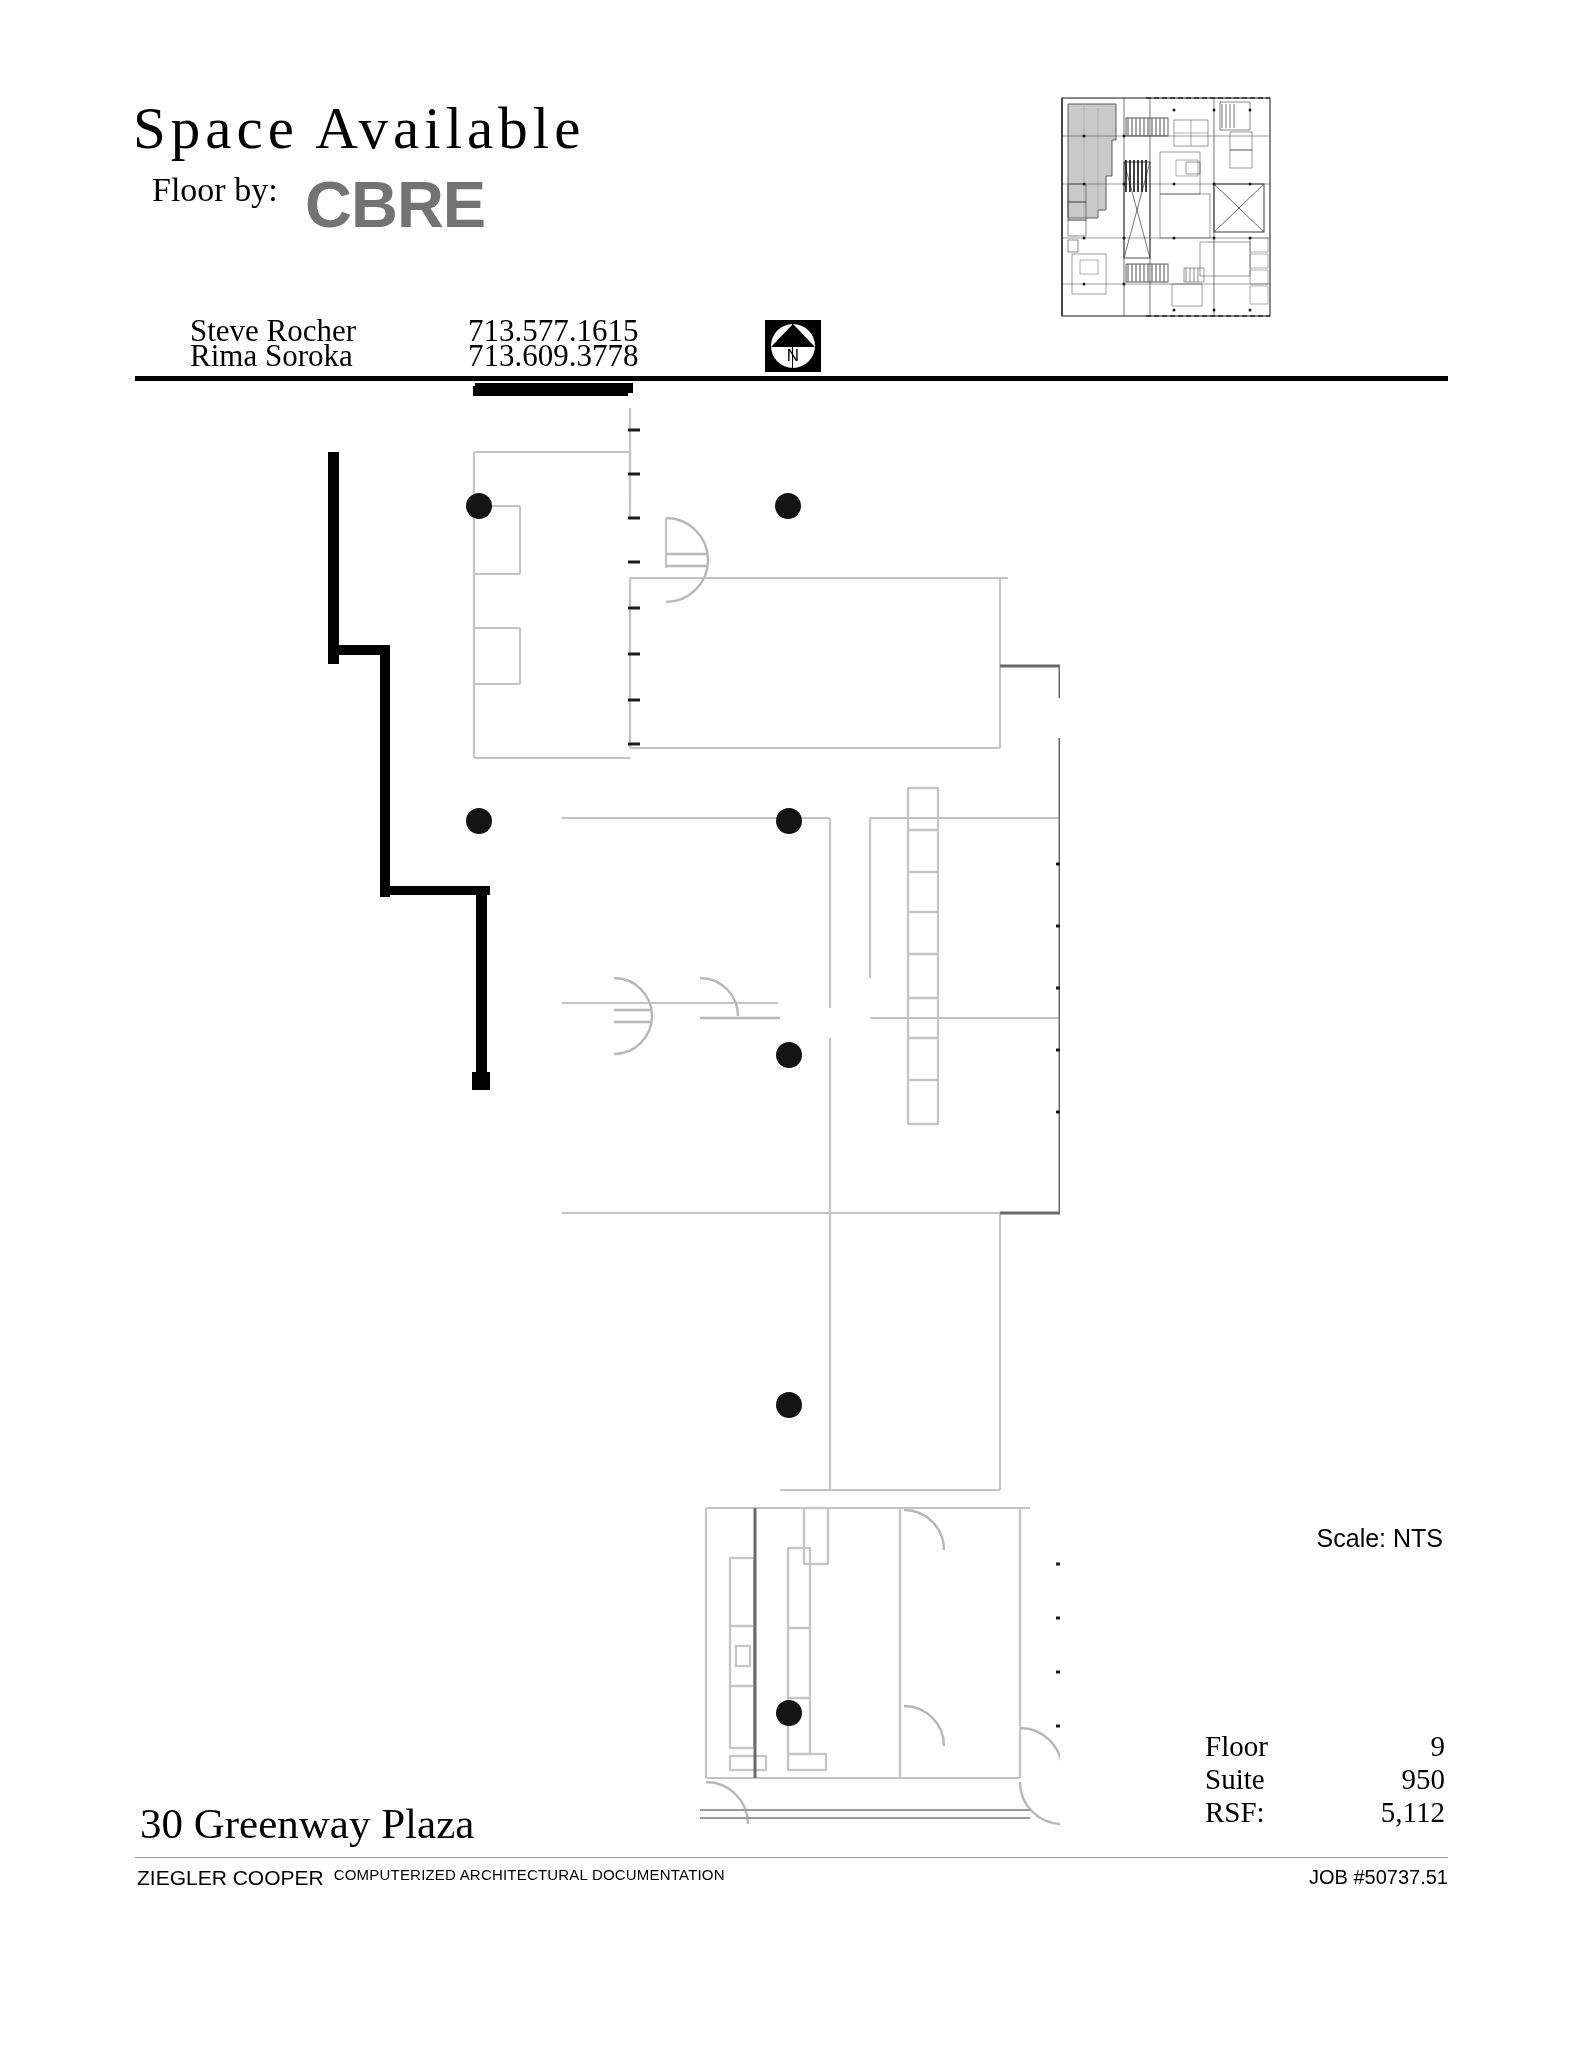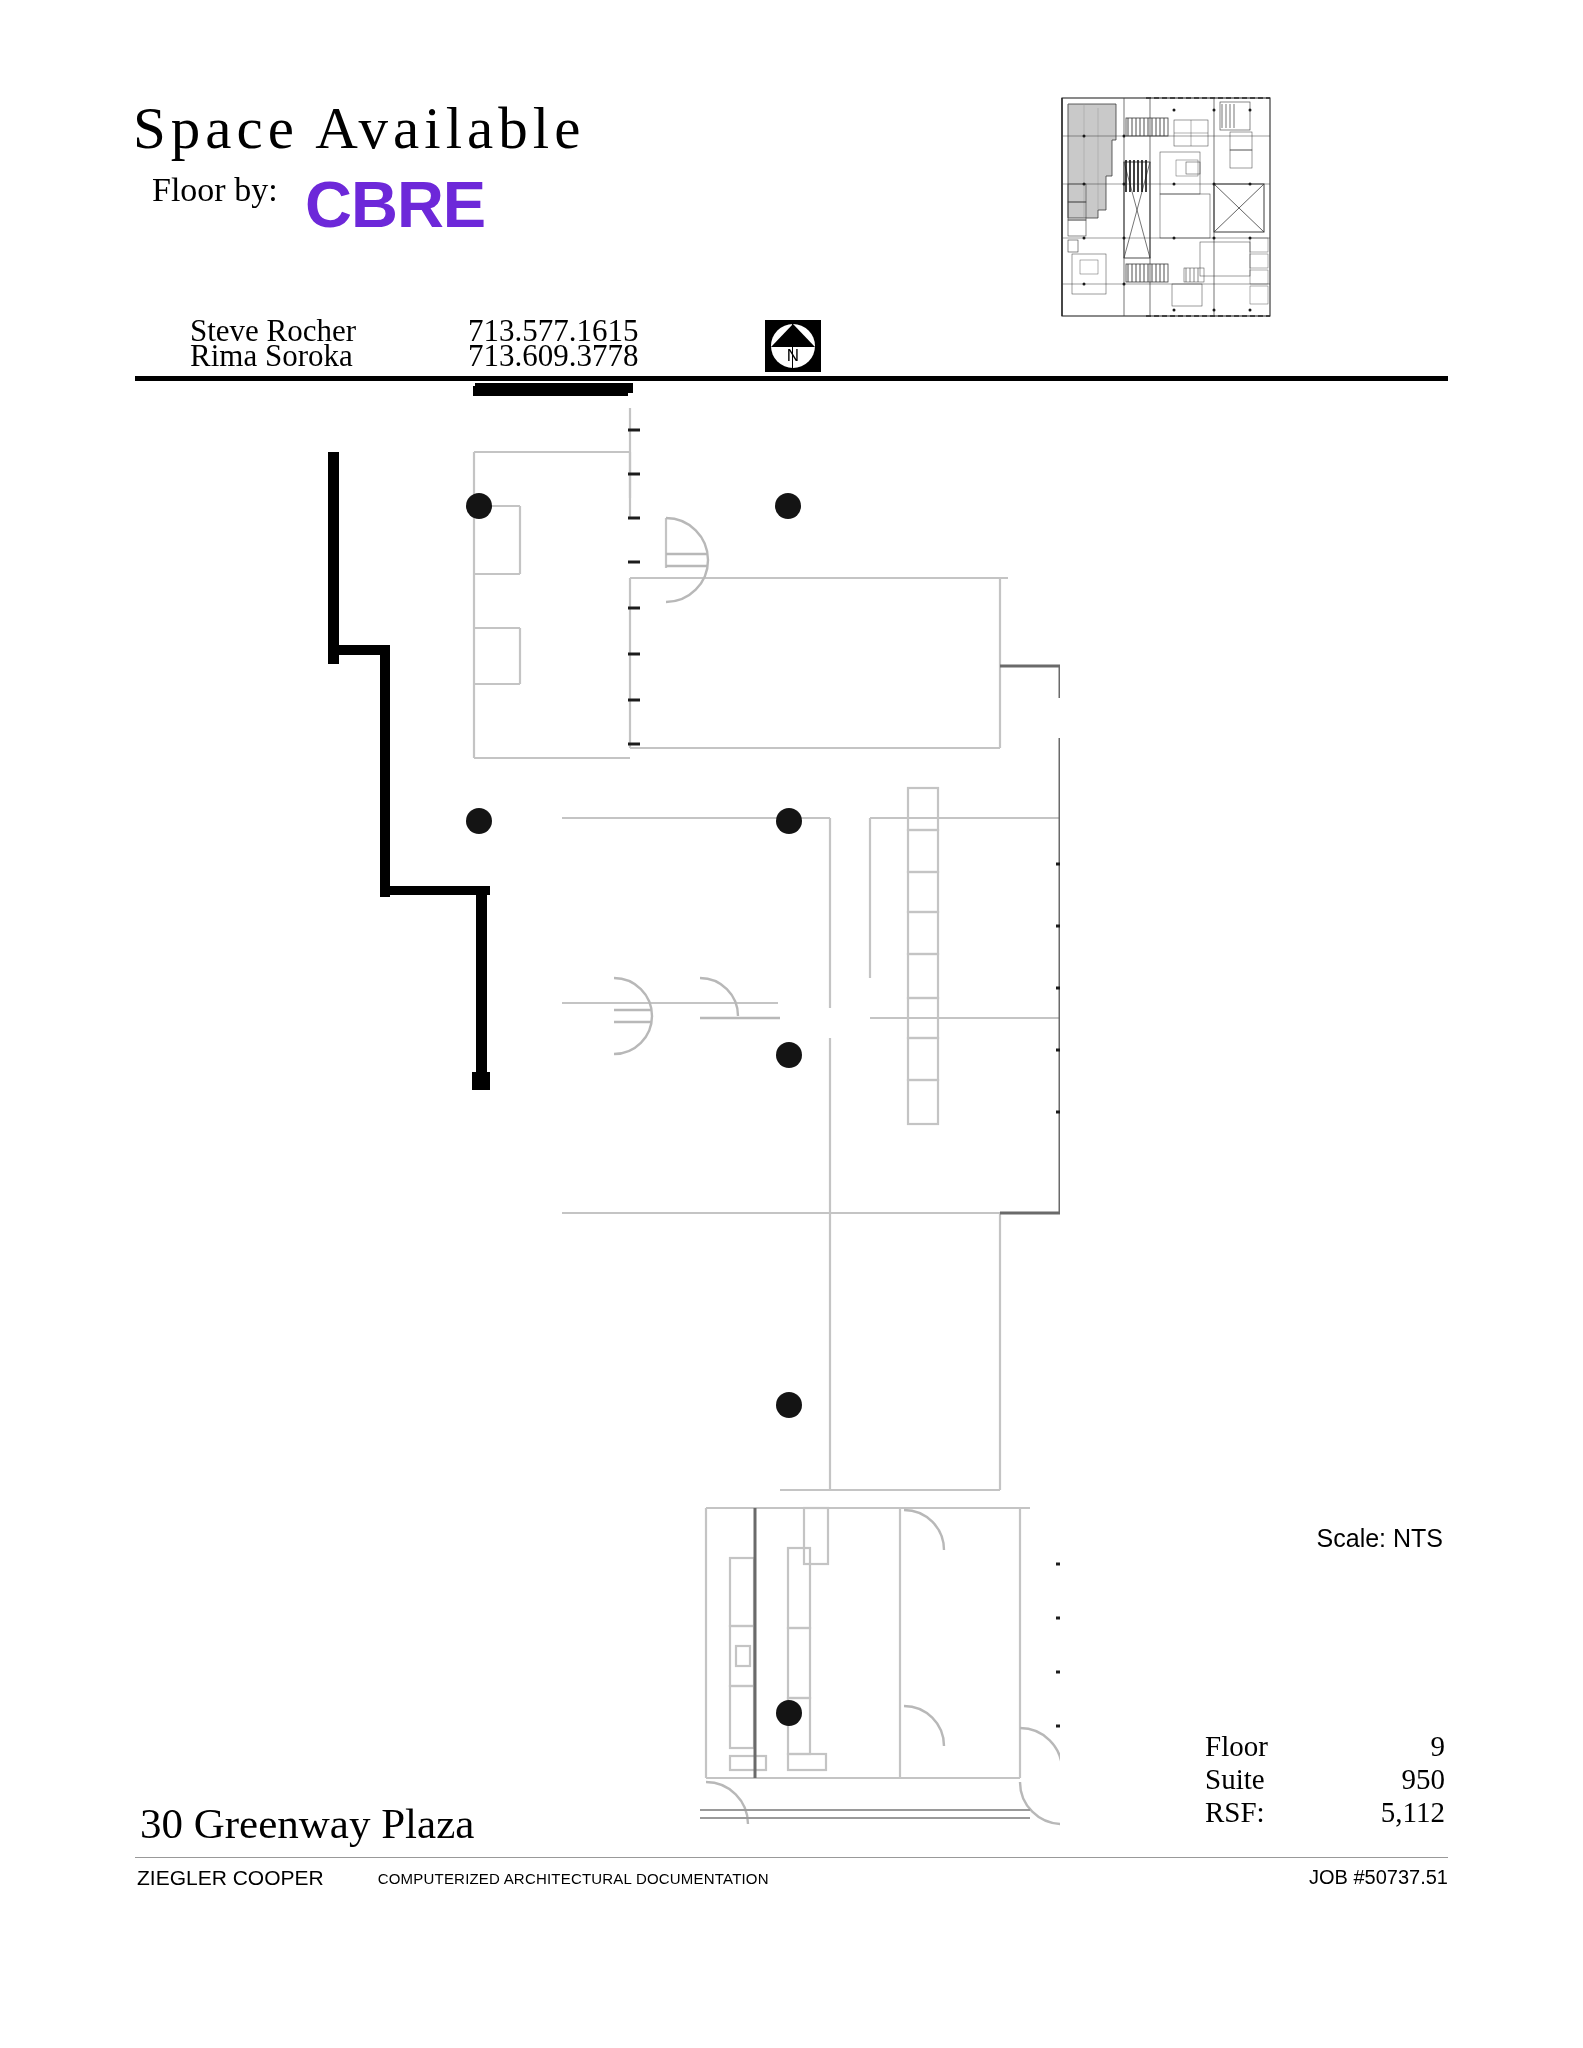--- a/index.html
+++ b/index.html
@@ -49,21 +49,21 @@
   #cbre-logo {
     position: absolute;
     left: 305px;
     top: 172px;
     font-family: "Liberation Sans", sans-serif;
     font-weight: bold;
     font-size: 65px;
     letter-spacing: -1px;
     line-height: 1;
     white-space: nowrap;
-    color: #6d28d9;
+    color: #737373;
   }
 
   
   #contacts {
     position: absolute;
     left: 190px;
     top: 318px;
     font-family: "Liberation Serif", serif;
     font-size: 31px;
     line-height: 25px;
@@ -187,23 +187,22 @@
     top: 1857px;
     width: 1313px;
     height: 1px;
     background: #999;
   }
   #footer-left {
     position: absolute;
     left: 137px;
     top: 1866px;
     display: flex;
-    align-items: center;
-    white-space: nowrap;
-    gap: 44px;
+    align-items: flex-start;
+    white-space: nowrap;
   }
   #footer-left .firm {
     font-family: "Liberation Sans", sans-serif;
     font-size: 21px;
     letter-spacing: 0px;
   }
   #footer-left .tag {
     font-family: "Liberation Sans", sans-serif;
     font-size: 15px;
     margin-left: 10px;

